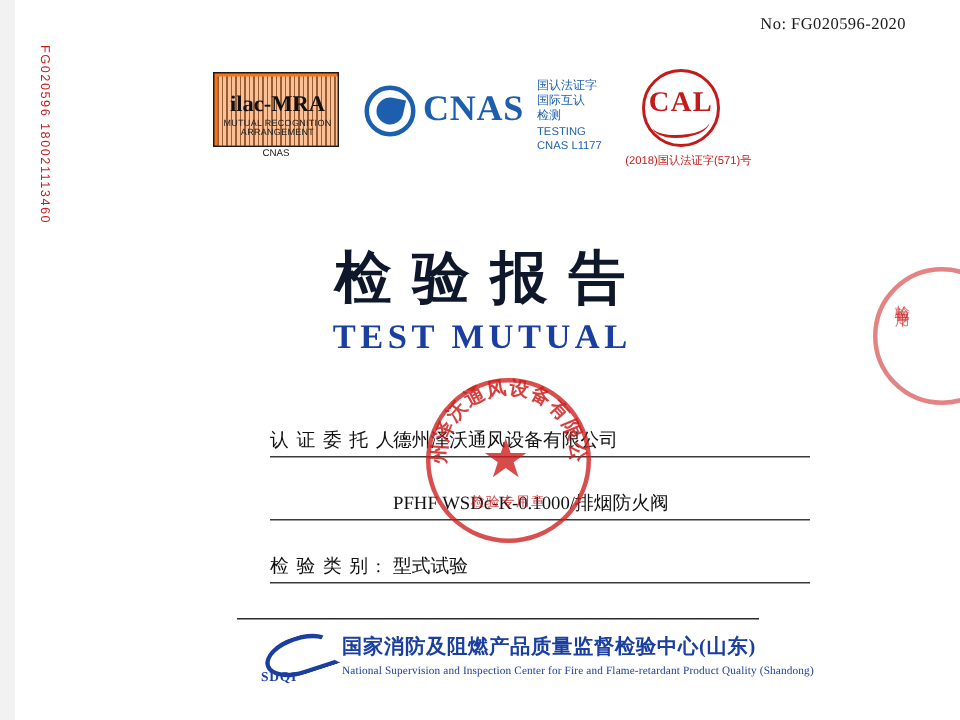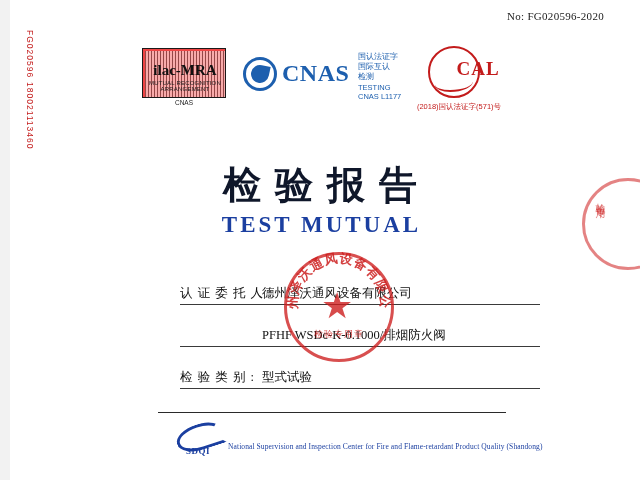--- a/index.html
+++ b/index.html
@@ -105,21 +105,21 @@
     letter-spacing: 0.2px;
   }
 
   .ilac-wrap { position: absolute; left: 112px; top: 6px; width: 88px; height: 58px; }
   .ilac-box {
     position: absolute;
     left: 0; top: 0;
     width: 84px; height: 50px;
     border: 1.5px solid #1a1a1a;
     box-sizing: border-box;
-    background: #ef4444;
+    background: #f97316;
   }
   .ilac-stripes {
     position: absolute;
     left: 2px; top: 2px;
     width: 80px; height: 46px;
     background: repeating-linear-gradient(to right, #4a4a4a 0px, #4a4a4a 1px, #ffffff 1px, #ffffff 3px);
     opacity: 0.55;
   }
   .ilac-text {
     position: absolute;
@@ -210,21 +210,20 @@
   .cal-letters {
     position: absolute;
     left: 20px; top: 12px;
     width: 52px;
     text-align: center;
     font-family: "Liberation Serif", serif;
     font-weight: bold;
     font-size: 19px;
     color: #c31b1b;
     letter-spacing: 1px;
-    margin-left: 24px;
   }
   .cal-swoosh {
     position: absolute;
     left: 27px; top: 28px;
     width: 38px; height: 16px;
     border-bottom: 2px solid #c31b1b;
     border-radius: 0 0 60% 40%;
   }
   .cal-num {
     position: absolute;
@@ -397,21 +396,20 @@
     width: 42px; height: 20px;
     border: 3px solid #1b3fa0;
     border-radius: 50% 50% 0 50%;
     border-right-color: transparent;
     transform: rotate(-18deg);
   }
   .sdqi-logo .txt {
     position: absolute;
     left: 0; top: 24px;
     width: 48px;
-    text-align: center;
     font-family: "Liberation Serif", serif;
     font-weight: bold;
     font-size: 9px;
     color: #1b3fa0;
     letter-spacing: 0.5px;
   }
   .footer-cn {
     position: absolute;
     left: 70px; top: 2px;
     font-family: "Liberation Serif", serif;
@@ -528,17 +526,18 @@
       <div class="star">★</div>
       <div class="bottom-txt">检验专用章</div>
     </div>
 
     <div class="footer-rule"></div>
     <div class="footer">
       <div class="sdqi-logo">
         <div class="swirl"></div>
         <div class="txt">SDQI</div>
       </div>
+      <div class="footer-cn">国家消防及阻燃产品质量监督检验中心(山东)</div>
       <div class="footer-en">National Supervision and Inspection Center for Fire and Flame-retardant Product Quality (Shandong)</div>
     </div>
 
   </div>
 </div>
 
 </body></html>

